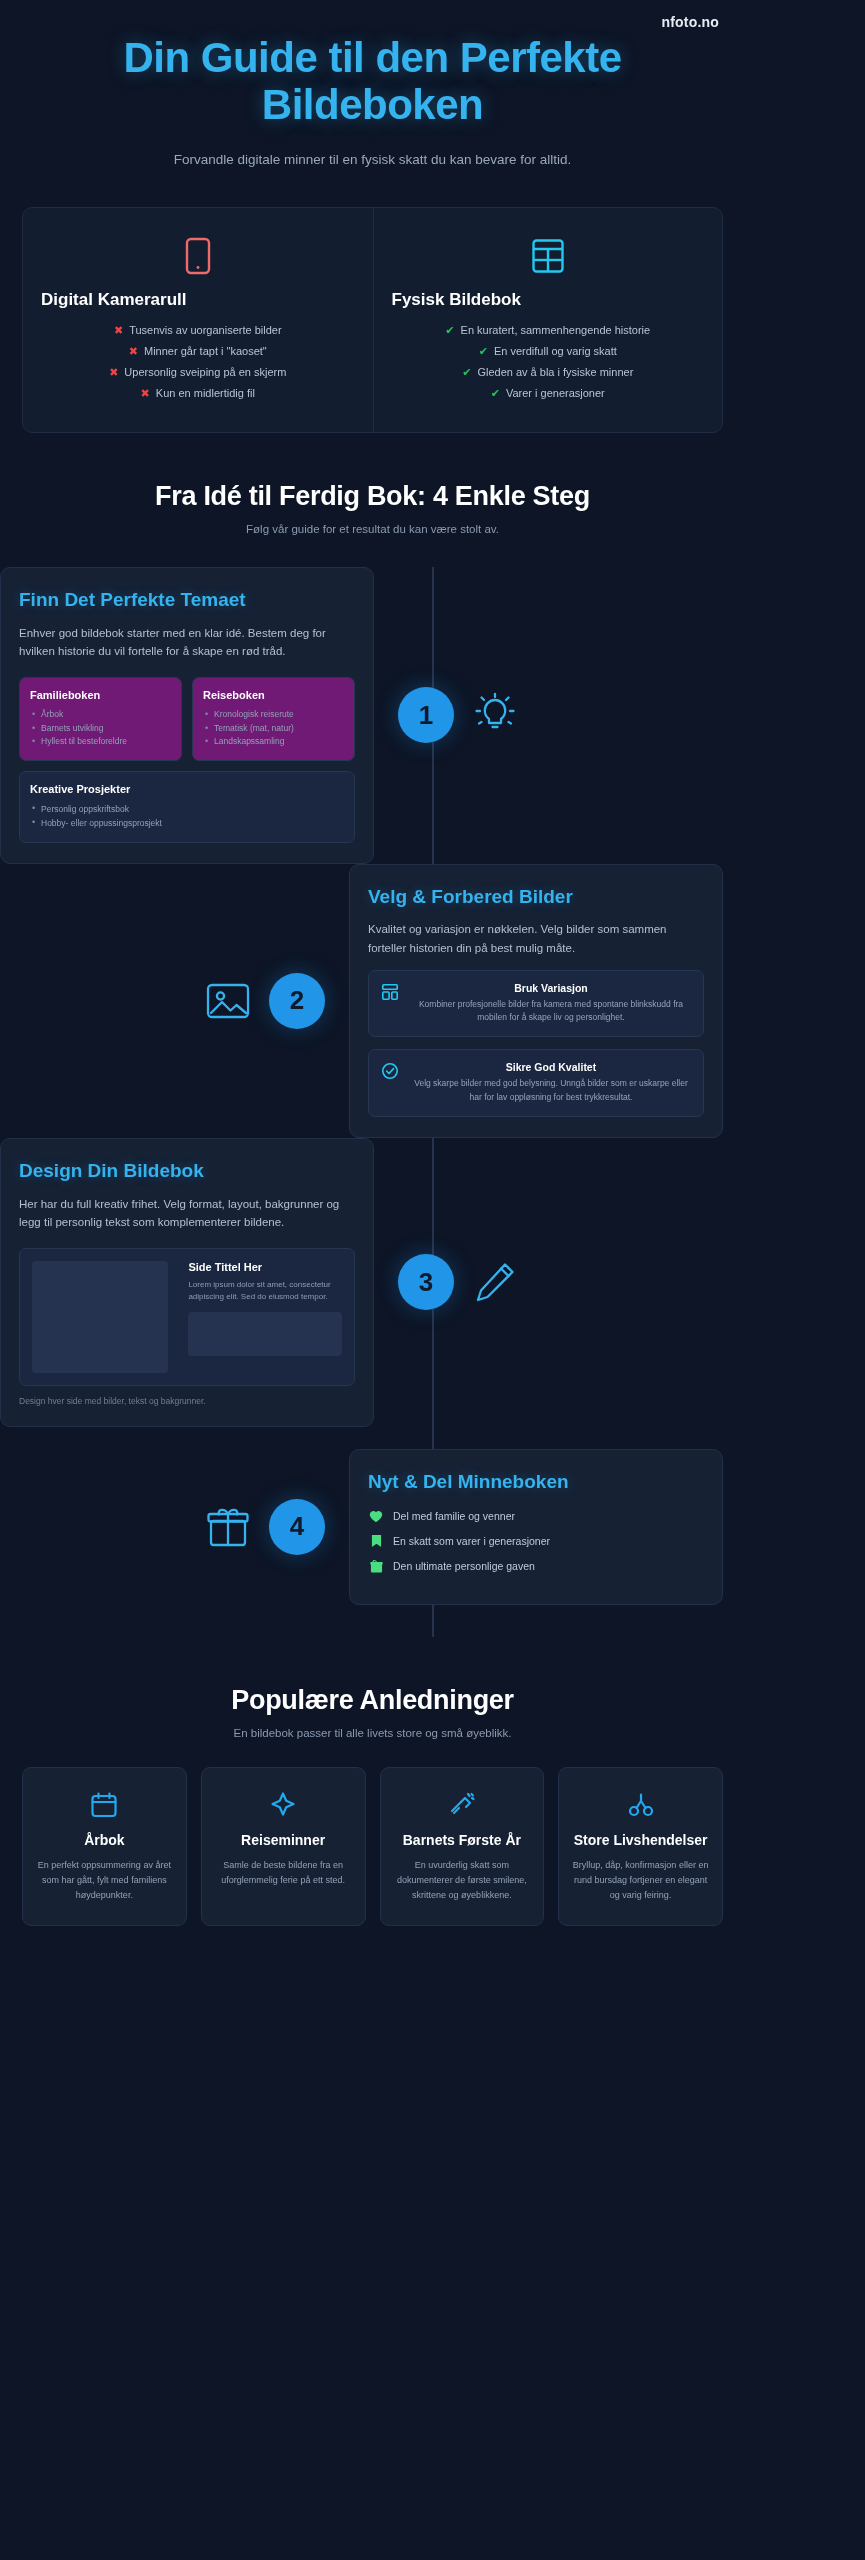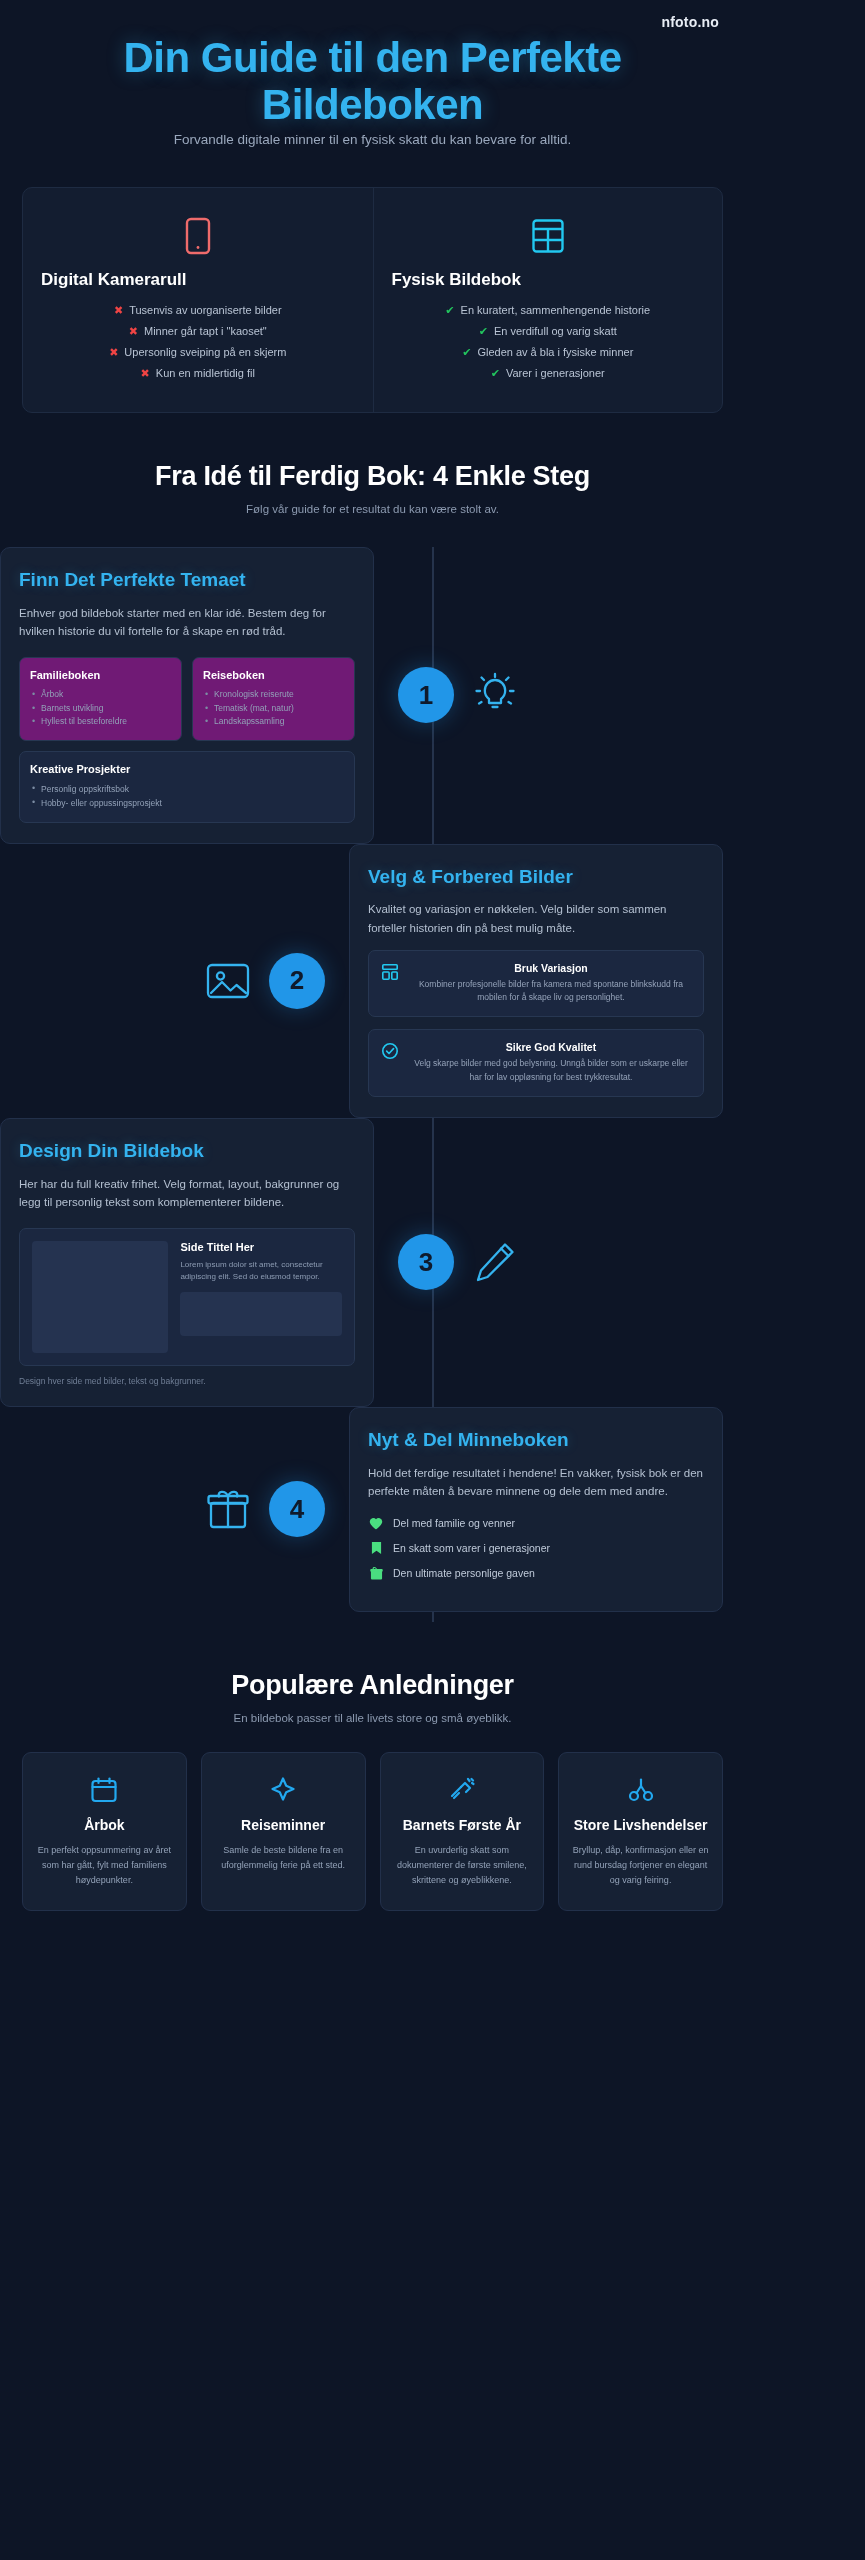--- a/index.html
+++ b/index.html
@@ -19,21 +19,21 @@
     font-size: 14px; font-weight: bold; color: #e8edf5;
     letter-spacing: .2px;
   }
   .hero-title {
     font-size: 42px; line-height: 1.12; font-weight: bold;
     color: #34b3ef; letter-spacing: -0.5px;
     text-shadow: 0 0 18px rgba(52,179,239,.35);
     max-width: 700px; margin: 0 auto;
   }
   .hero-sub {
-    margin-top: 4px; font-size: 13.5px; color: #9aa8bd; font-weight: normal;
+    margin-top: 24px; font-size: 13.5px; color: #9aa8bd; font-weight: normal;
   }
 
   
   .compare-wrap { margin: 32px 22px 0; }
   .compare {
     display: flex; border: 1px solid #1e2b42; border-radius: 10px;
     background: #131d30; overflow: hidden;
   }
   .compare-col {
     flex: 1 1 50%; padding: 26px 18px 24px; text-align: left;
@@ -131,21 +131,21 @@
     background: #1b2740; border: 1px solid #273752;
     border-radius: 7px; padding: 11px 11px; text-align: center;
   }
   .tip-ico { flex: 0 0 20px; padding-top: 1px; }
   .tip h4 { font-size: 10.5px; font-weight: bold; color: #ffffff; margin-bottom: 4px; }
   .tip p { font-size: 8.5px; color: #95a3b9; line-height: 1.62; }
 
   
   .mock {
     margin-top: 16px; background: #1b2740; border: 1px solid #273752;
-    border-radius: 7px; padding: 12px; display: flex; gap: 12px;
+    border-radius: 7px; padding: 12px; display: flex; gap: 20px;
   }
   .mock-left { flex: 0 0 44%; background: #253350; border-radius: 4px; height: 112px; }
   .mock-right { flex: 1 1 auto; }
   .mock-right h4 { font-size: 11px; font-weight: bold; color: #ffffff; margin-bottom: 6px; }
   .mock-right p { font-size: 8px; color: #8e9db4; line-height: 1.55; }
   .mock-thumb { margin-top: 8px; background: #253350; border-radius: 4px; height: 44px; }
   .mock-cap { margin-top: 10px; font-size: 8.5px; color: #707f96; text-align: left; }
 
   
   .benefits { margin-top: 16px; list-style: none; }
@@ -376,21 +376,20 @@
             <line x1="29" y1="9.5" x2="36.5" y2="17"></line>
           </svg>
         </div>
       </div>
     </div>
 
     <div class="step right">
       <div class="step-card-side">
         <div class="step-card">
           <h3>Nyt &amp; Del Minneboken</h3>
-          <p class="body">Hold det ferdige resultatet i hendene! En vakker, fysisk bok er den perfekte måten å bevare minnene og dele dem med andre.</p>
 
           <ul class="benefits">
             <li>
               <span class="ben-ico">
                 <svg width="14" height="13" viewBox="0 0 16 15" fill="#4ade80">
                     <path d="M8 14.2S.8 9.6.8 5.2A4.2 4.2 0 0 1 8 2.5 4.2 4.2 0 0 1 15.2 5.2C15.2 9.6 8 14.2 8 14.2z"></path>
                   </svg>
               </span>
               <span>Del med familie og venner</span>
             </li>

